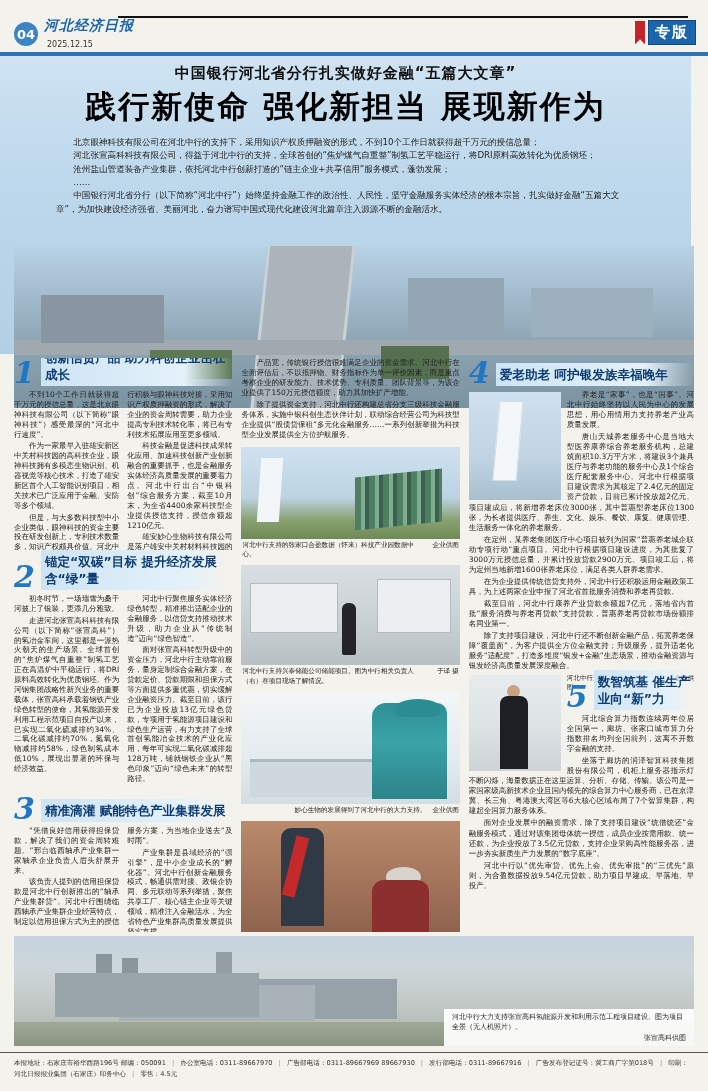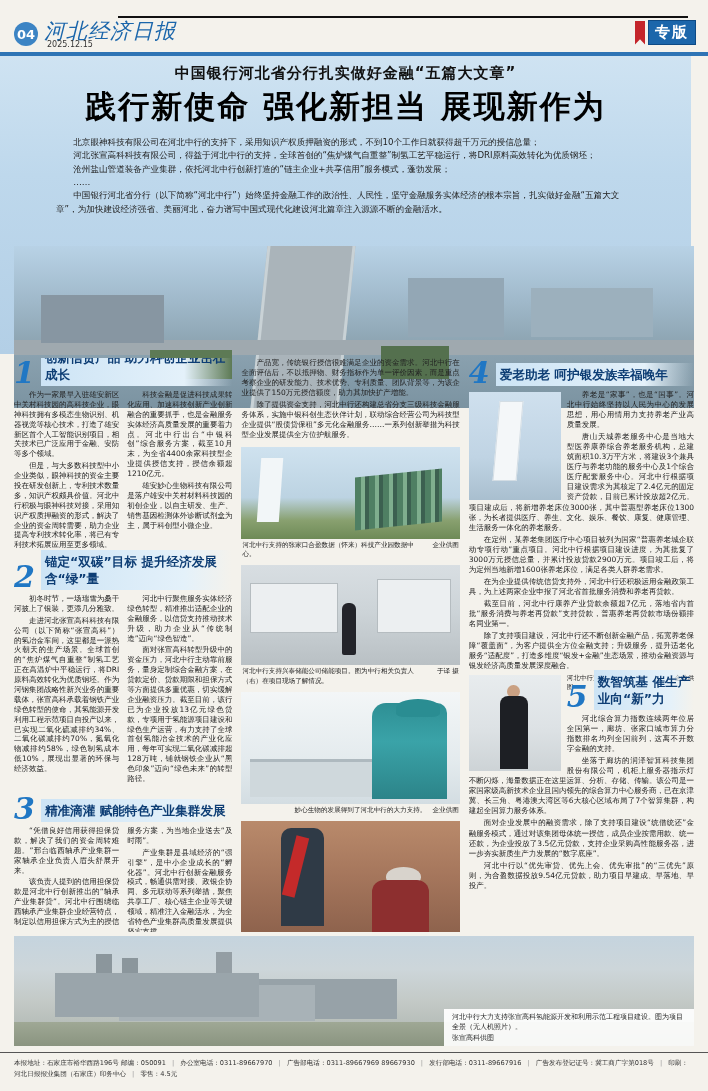--- a/index.html
+++ b/index.html
@@ -5,21 +5,21 @@
   * { margin:0; padding:0; box-sizing:border-box; }
   html,body { width:708px; height:1091px; overflow:hidden; }
   body { font-family:"DejaVu Sans","Liberation Sans",sans-serif; background:#f4f2ec; color:#1a1a1a; position:relative; }
 
   
   .topline { position:absolute; left:118px; top:16px; width:570px; height:2px; background:#111; }
   .header { position:absolute; left:0; top:0; width:708px; height:50px; }
   .pagenum { position:absolute; left:14px; top:22px; width:24px; height:24px; border-radius:50%;
              background:#3c84c4; color:#fff; font-size:13px; font-weight:bold; display:flex; align-items:center; justify-content:center; }
   .masthead { position:absolute; left:44px; top:17px; font-family:"DejaVu Serif","Liberation Serif",serif;
-              font-style:italic; font-weight:normal; font-size:21px; color:#1b66ab; letter-spacing:1px; }
+              font-style:italic; font-weight:bold; font-size:14px; color:#1b66ab; letter-spacing:1px; }
   .date { position:absolute; left:47px; top:40px; font-size:8px; color:#333; }
   .badge-wrap { position:absolute; right:12px; top:20px; display:flex; align-items:center; }
   .ribbon { width:10px; height:24px; background:#c4252b; clip-path:polygon(0 0,100% 0,100% 100%,50% 78%,0 100%); margin-right:3px; }
   .badge { background:#1b66ab; border:1px solid #0d4a85; color:#fff; font-size:15px; font-weight:bold;
            padding:2px 6px; letter-spacing:2px; }
   .bluerule { position:absolute; left:0; top:52px; width:708px; height:4px; background:#2e74b5; }
 
   
   .hero { position:absolute; left:0; top:56px; width:691px; height:298px;
           background:linear-gradient(180deg,#cfe3f2 0%,#bed8ec 40%,#b3cfe6 100%); }
@@ -91,21 +91,21 @@
   
   .bottom-photo { position:absolute; left:14px; top:936px; width:680px; height:110px; overflow:hidden;
                   background:linear-gradient(180deg,#c5d4de 0%,#cdd6da 30%,#c3c9c6 60%,#aab3ac 100%); }
   .bp-plant { position:absolute; left:6%; top:34%; width:30%; height:40%; background:#9aa5ab;
               box-shadow:60px 8px 0 -4px #a8b2b7, 140px 4px 0 -2px #97a2a8; }
   .bp-stack { position:absolute; left:12%; top:16%; width:2.4%; height:26%; background:#8b969c;
               box-shadow:26px 4px 0 0 #8b969c, 120px -2px 0 0 #949ea4; }
   .bp-field { position:absolute; left:0; bottom:0; width:100%; height:22%; background:linear-gradient(180deg,#9fa895 0%,#8a9480 100%); }
   .bp-cap { position:absolute; right:0; bottom:0; width:250px; background:rgba(255,255,255,.93);
             padding:3px 8px; font-size:7px; line-height:1.5; color:#222; font-family:"DejaVu Serif","Liberation Serif",serif; }
-  .bp-cap .credit { display:block; text-align:left; }
+  .bp-cap .credit { display:block; text-align:right; }
 
   
   .footer { position:absolute; left:0; top:1052px; width:708px; height:46px; border-top:1px solid #555;
             padding:5px 14px 0 14px; font-size:6.6px; color:#333; line-height:1.6; }
   .footer span { margin-right:6px; }
   .footer span + span::before { content:"| "; color:#999; margin-right:4px; }
 </style>
 </head>
 <body>
 
@@ -143,20 +143,21 @@
 </div>
 
 <div class="main">
 
   <div class="col col1">
     <div class="sec-head">
       <div class="sec-num">1</div>
       <div class="sec-title">创新信贷产品 助力科创企业茁壮成长</div>
     </div>
     <div class="body2 s1body">
+        <p>不到10个工作日就获得超千万元的授信总量，这是北京眼神科技有限公司（以下简称“眼神科技”）感受最深的“河北中行速度”。</p>
         <p>作为一家最早入驻雄安新区中关村科技园的高科技企业，眼神科技拥有多模态生物识别、机器视觉等核心技术，打造了雄安新区首个人工智能识别项目，相关技术已广泛应用于金融、安防等多个领域。</p>
         <p>但是，与大多数科技型中小企业类似，眼神科技的资金主要投在研发创新上，专利技术数量多，知识产权颇具价值。河北中行积极与眼神科技对接，采用知识产权质押融资的形式，解决了企业的资金周转需要，助力企业提高专利技术转化率，将已有专利技术拓展应用至更多领域。</p>
         <p>科技金融是促进科技成果转化应用、加速科技创新产业创新融合的重要抓手，也是金融服务实体经济高质量发展的重要着力点。河北中行出台“中银科创”综合服务方案，截至10月末，为全省4400余家科技型企业提供授信支持，授信余额超1210亿元。</p>
         <p>雄安妙心生物科技有限公司是落户雄安中关村材料科技园的初创企业，以自主研发、生产、销售基因检测体外诊断试剂盒为主，属于科创型小微企业。</p>
       </div>
 
     <div class="sec-head">
       <div class="sec-num">2</div>
       <div class="sec-title">锚定“双碳”目标 提升经济发展含“绿”量</div>
     </div>

